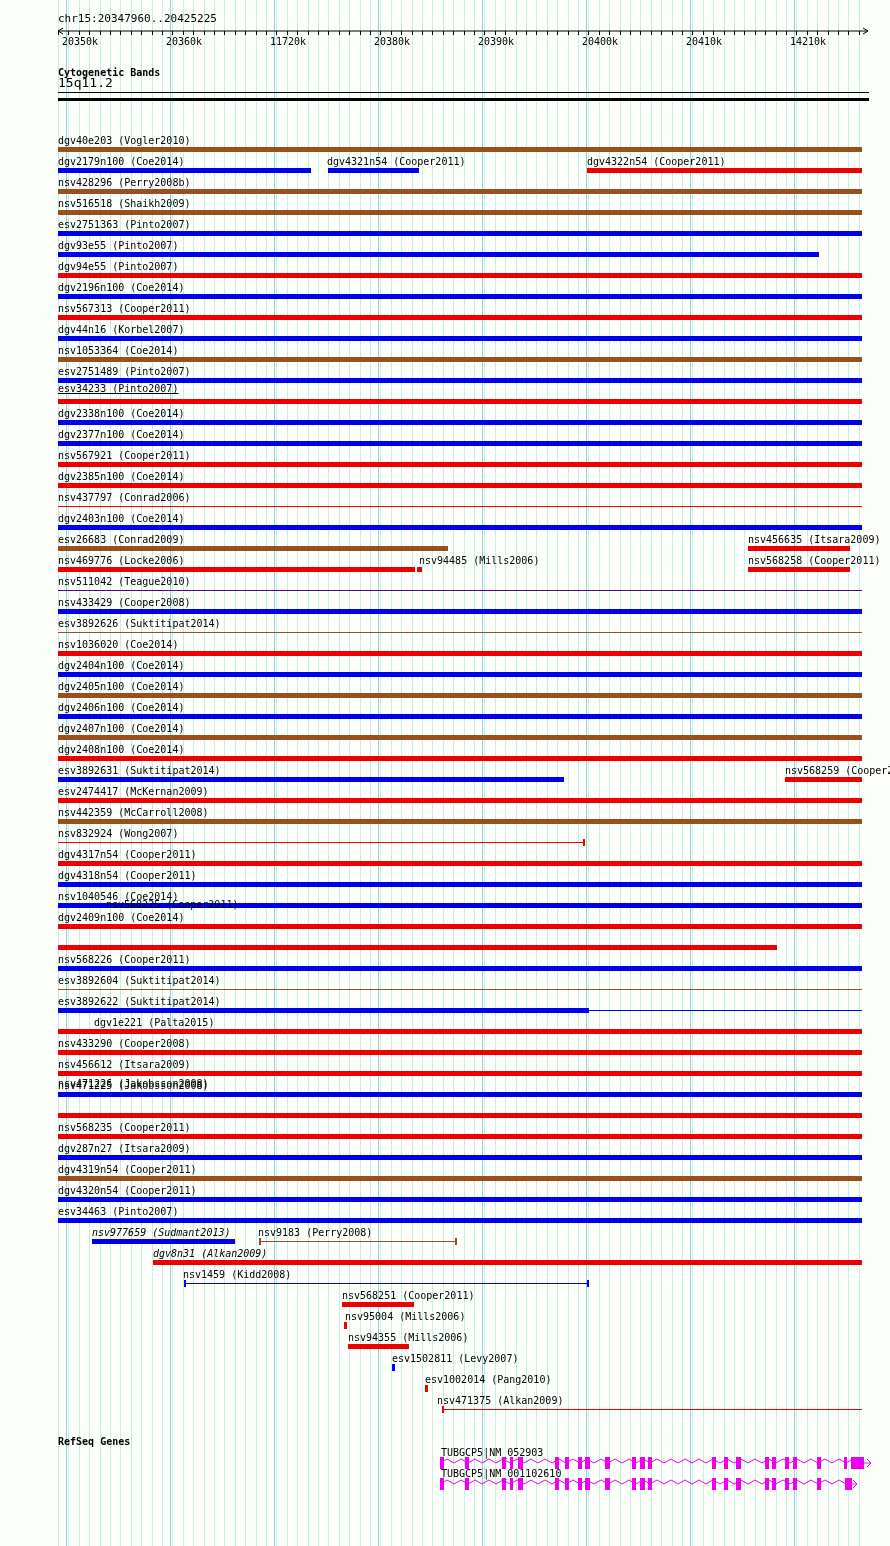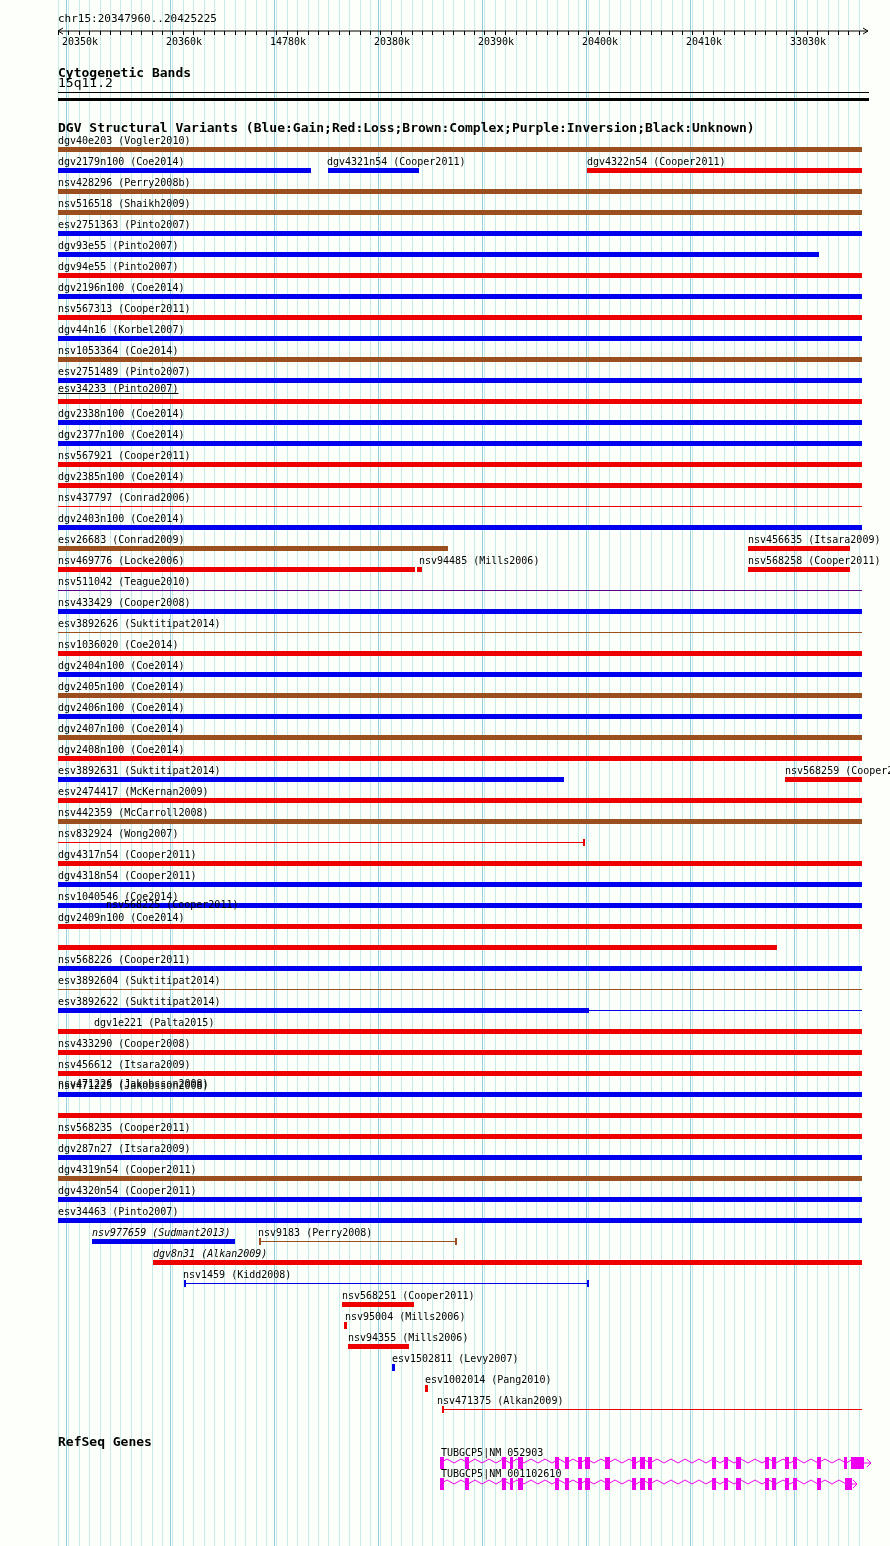--- a/index.html
+++ b/index.html
@@ -2,21 +2,21 @@
 <html><head>
 <meta charset="utf-8">
 <style>
   html,body{margin:0;padding:0;background:#ffffff;}
   #canvas{position:relative;width:890px;height:1546px;background:#fdfffb;
     font-family:"DejaVu Sans Mono",monospace;overflow:hidden;}
   .grid-minors{position:absolute;top:0;left:58px;width:811px;height:1546px;
     background:repeating-linear-gradient(to right,#c9ebe9 0px,#c9ebe9 1px,transparent 1px,transparent 10.4px);}
   .gmaj{position:absolute;top:0;width:1px;height:1546px;background:#98cfdf;}
   .lbl{position:absolute;font-size:10px;line-height:10px;color:#000;white-space:pre;}
-  .title{position:absolute;font-size:13px;line-height:11px;font-weight:bold;color:#000;white-space:pre;}
+  .title{position:absolute;font-size:10px;line-height:11px;font-weight:bold;color:#000;white-space:pre;}
   .subtle{position:absolute;font-size:13px;line-height:10px;color:#000;white-space:pre;}
   .part{position:absolute;}
   .bandline{position:absolute;left:58px;width:811px;background:#000;}
   svg{position:absolute;overflow:visible;}
 </style>
 </head>
 <body>
 
 <div id="canvas">
   <div class="grid-minors"></div>
@@ -114,34 +114,33 @@
       <line x1="807.5" y1="5" x2="807.5" y2="9" stroke="#000000" stroke-width="1"></line>
       <line x1="817.5" y1="5" x2="817.5" y2="9" stroke="#000000" stroke-width="1"></line>
       <line x1="828.5" y1="5" x2="828.5" y2="9" stroke="#000000" stroke-width="1"></line>
       <line x1="838.5" y1="5" x2="838.5" y2="9" stroke="#000000" stroke-width="1"></line>
       <line x1="848.5" y1="5" x2="848.5" y2="9" stroke="#000000" stroke-width="1"></line>
       <line x1="859.5" y1="5" x2="859.5" y2="9" stroke="#000000" stroke-width="1"></line>
     </svg>
   <div id="ruler-labels">
       <div class="lbl" style="left: 62px; top: 37px;">20350k</div>
       <div class="lbl" style="left: 166px; top: 37px;">20360k</div>
-      <div class="lbl" style="left: 270px; top: 37px;">14780k</div>
+      <div class="lbl" style="left: 270px; top: 37px;">11720k</div>
       <div class="lbl" style="left: 374px; top: 37px;">20380k</div>
       <div class="lbl" style="left: 478px; top: 37px;">20390k</div>
       <div class="lbl" style="left: 582px; top: 37px;">20400k</div>
       <div class="lbl" style="left: 686px; top: 37px;">20410k</div>
-      <div class="lbl" style="left: 790px; top: 37px;">33030k</div>
+      <div class="lbl" style="left: 790px; top: 37px;">14210k</div>
     </div>
 
   <div class="title" style="left:58px;top:67px;">Cytogenetic Bands</div>
   <div class="subtle" style="left:58px;top:78px;">15q11.2</div>
   <div class="bandline" style="top:92px;height:1px;"></div>
   <div class="bandline" style="top:98px;height:3px;"></div>
 
-  <div class="title" style="left:58px;top:122px;">DGV Structural Variants (Blue:Gain;Red:Loss;Brown:Complex;Purple:Inversion;Black:Unknown)</div>
 
   <div id="variants">
       <div class="lbl" style="left: 58px; top: 136px;">dgv40e203 (Vogler2010)</div>
       <div class="part" style="left: 58px; width: 804px; top: 147px; height: 5px; background: rgb(155, 79, 30);"></div>
       <div class="lbl" style="left: 58px; top: 157px;">dgv2179n100 (Coe2014)</div>
       <div class="part" style="left: 58px; width: 253px; top: 168px; height: 5px; background: rgb(0, 0, 238);"></div>
       <div class="lbl" style="left: 327px; top: 157px;">dgv4321n54 (Cooper2011)</div>
       <div class="part" style="left: 328px; width: 91px; top: 168px; height: 5px; background: rgb(0, 0, 238);"></div>
       <div class="lbl" style="left: 587px; top: 157px;">dgv4322n54 (Cooper2011)</div>
       <div class="part" style="left: 587px; width: 275px; top: 168px; height: 5px; background: rgb(238, 0, 0);"></div>

